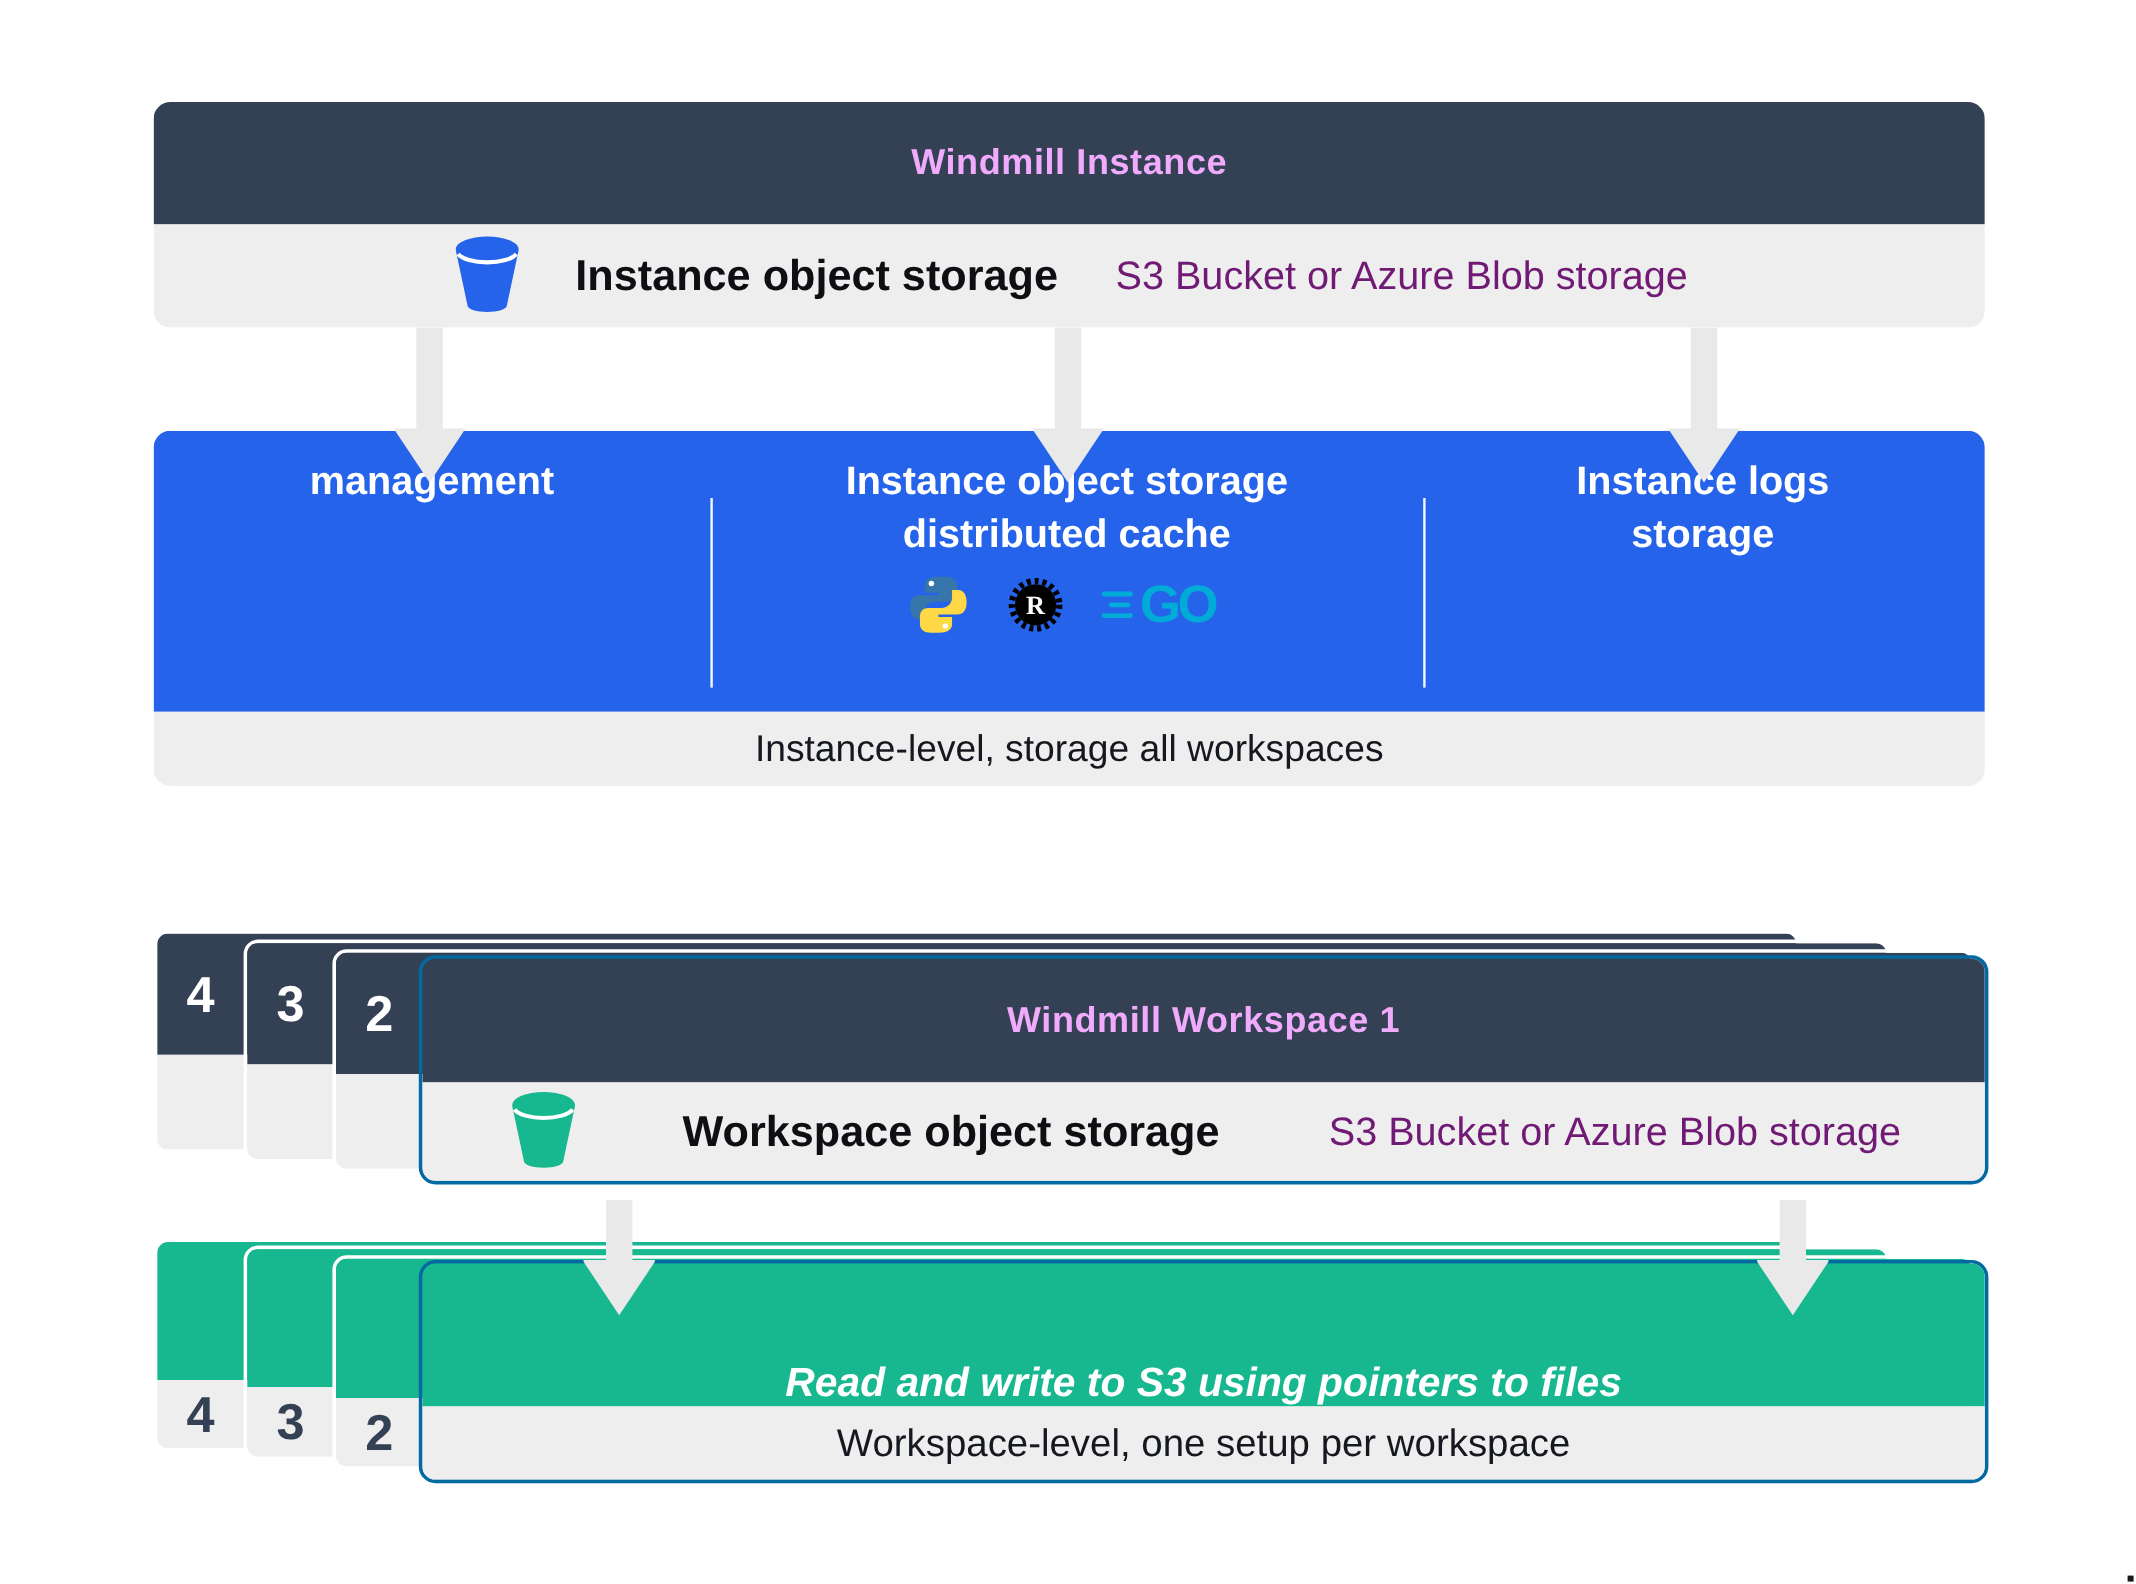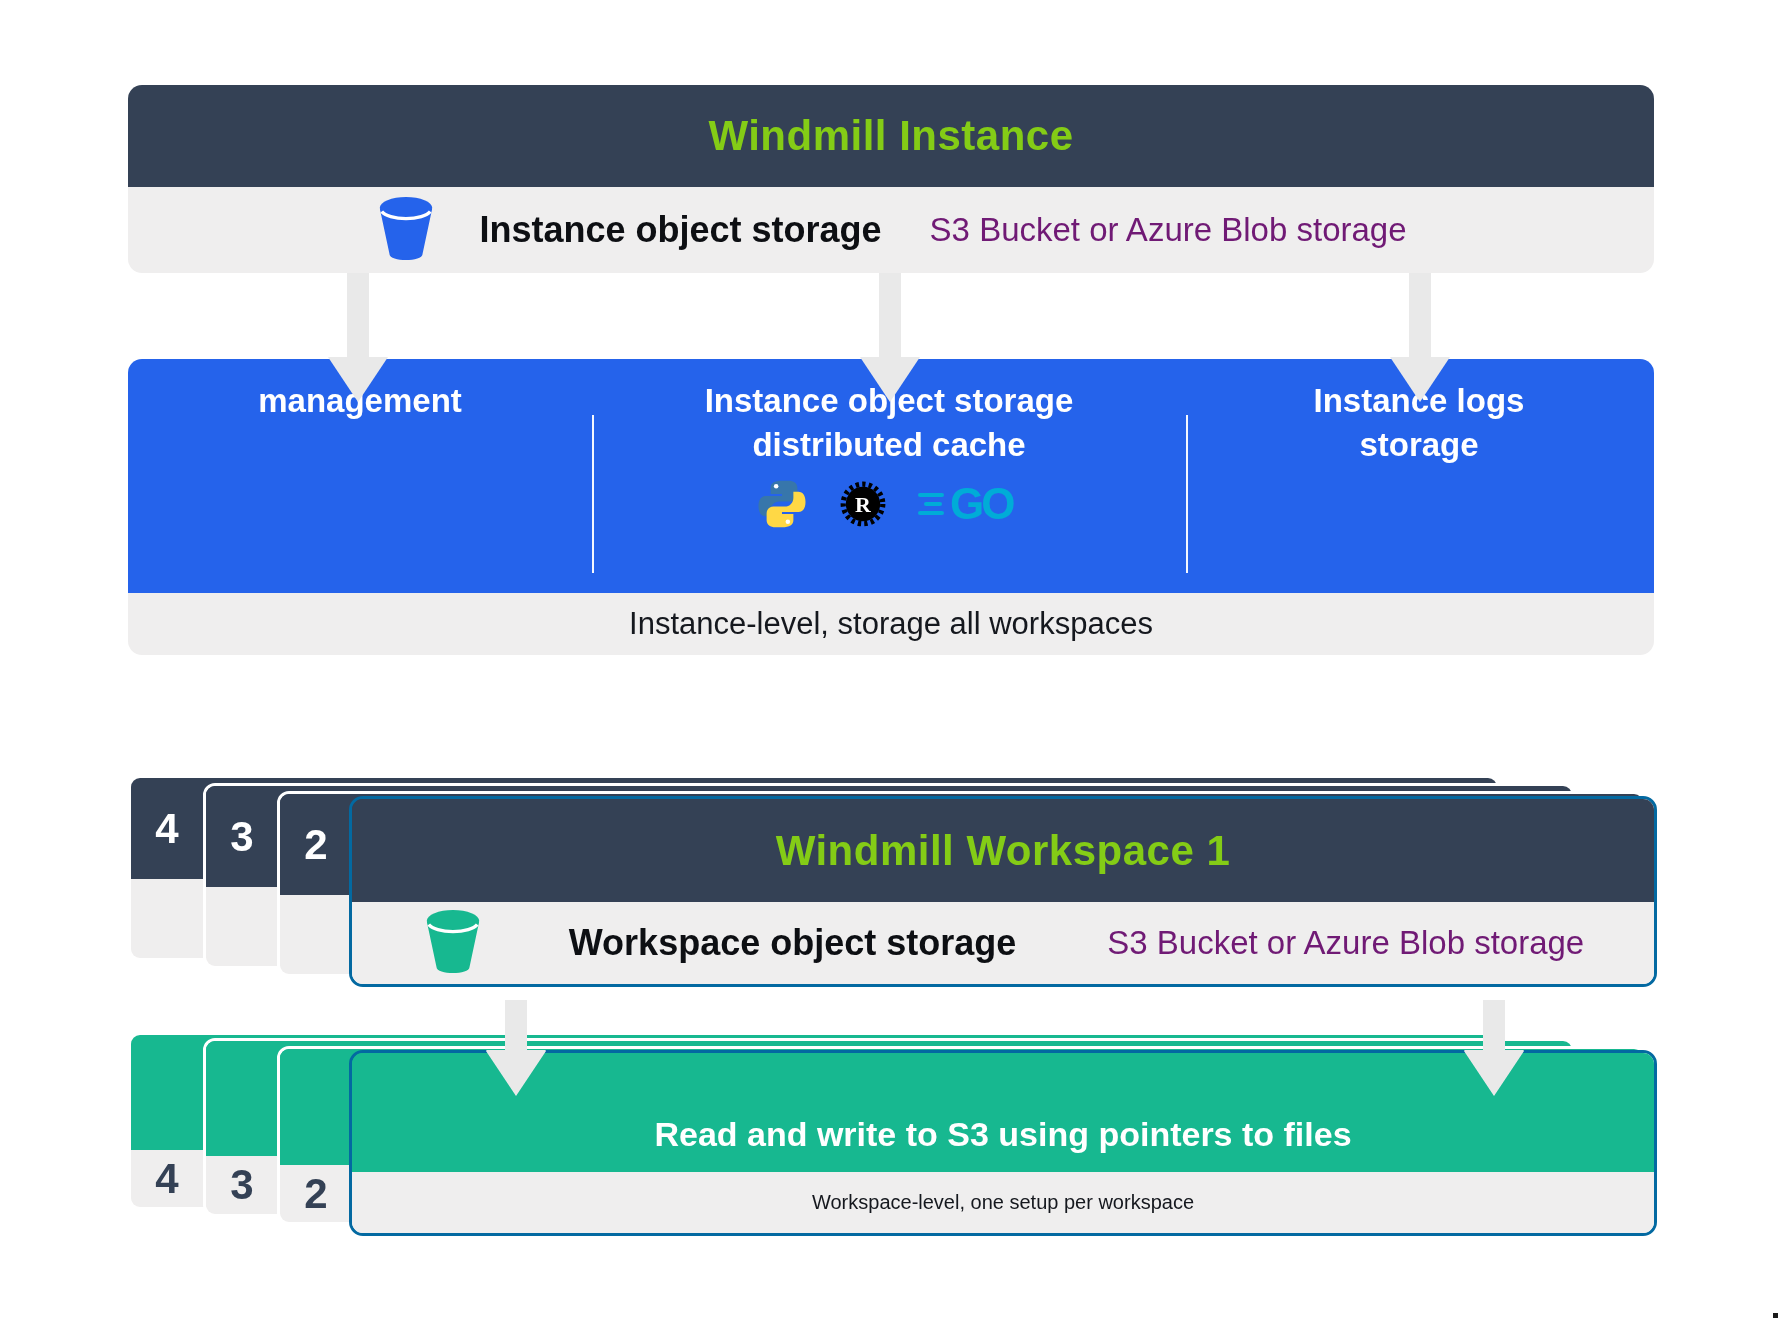--- a/index.html
+++ b/index.html
@@ -2,22 +2,22 @@
 <html><head>
 <meta charset="utf-8">
 <style>
   html,body{margin:0;padding:0;background:#fff;}
   .canvas{
     position:relative;width:1780px;height:1320px;background:#ffffff;
     font-family:"Liberation Sans",sans-serif;overflow:hidden;
   }
   .card{position:absolute;border-radius:14px;overflow:hidden;}
   .card-header{
-    background:#344155;color:#84cc16;display:flex;align-items:center;justify-content:center;
-    font-size:42px;font-weight:700;letter-spacing:.5px;
+    background:#344155;color:#f0abfc;display:flex;align-items:center;justify-content:center;
+    font-size:30px;font-weight:700;letter-spacing:.5px;
   }
   .storage-bar{
     background:#efeeee;display:flex;align-items:center;justify-content:center;
   }
   .storage-label{font-size:36px;font-weight:700;color:#0d0f13;margin-left:42px;}
   .storage-detail{font-size:33px;font-weight:400;color:#701a75;margin-left:48px;}
   
   .arrow{position:absolute;width:60px;display:flex;flex-direction:column;align-items:center;z-index:5;}
   .arrow .stem{width:22px;background:#e9e9e9;}
   .arrow .head{
@@ -53,21 +53,21 @@
   .sc-num.white{color:#ffffff;}
   .sc-num.navy{color:#344155;}
   .main-card{border:3px solid #0369a1;box-sizing:border-box;}
   
   .green-area{
     background:#17b890;display:flex;align-items:flex-end;justify-content:center;
     color:#fff;font-size:34px;font-weight:700;
   }
   .green-footer{
     background:#efeeee;display:flex;align-items:center;justify-content:center;
-    font-size:20px;color:#15181e;
+    font-size:32px;color:#15181e;
   }
   
   .go-logo{position:relative;width:104px;height:50px;color:#00acd7;}
   .go-lines span{position:absolute;background:#00acd7;height:4px;border-radius:2px;}
   .go-lines span:nth-child(1){left:0;top:14px;width:26px;}
   .go-lines span:nth-child(2){left:6px;top:23px;width:18px;}
   .go-lines span:nth-child(3){left:0;top:32px;width:26px;}
   .go-text{
     position:absolute;left:32px;top:-4px;font-size:44px;font-weight:700;
     letter-spacing:-3px;font-family:"Liberation Sans",sans-serif;
@@ -212,21 +212,21 @@
     </div>
   </div>
   <div class="stack-card" style="left:277px;top:1046px;width:1369px;height:179px;z-index:3;">
     <div class="sc-top-green" style="height:116px;"></div>
     <div class="sc-bottom" style="height:57px;">
       <span class="sc-num navy">2</span>
     </div>
   </div>
 
   <div class="card main-card" style="left:349px;top:1050px;width:1308px;z-index:4;">
-    <div class="green-area" style="height:119px;padding-bottom:18px;box-sizing:border-box;">
+    <div class="green-area" style="height:119px;box-sizing:border-box;font-style:italic;">
       <span>Read and write to S3 using pointers to files</span>
     </div>
     <div class="green-footer" style="height:61px;">Workspace-level, one setup per workspace</div>
   </div>
 
   <div class="arrow" style="left:486px;top:1051px;z-index:6;">
     <div class="head"></div>
   </div>
   <div class="arrow" style="left:1464px;top:1051px;z-index:6;">
     <div class="head"></div>

